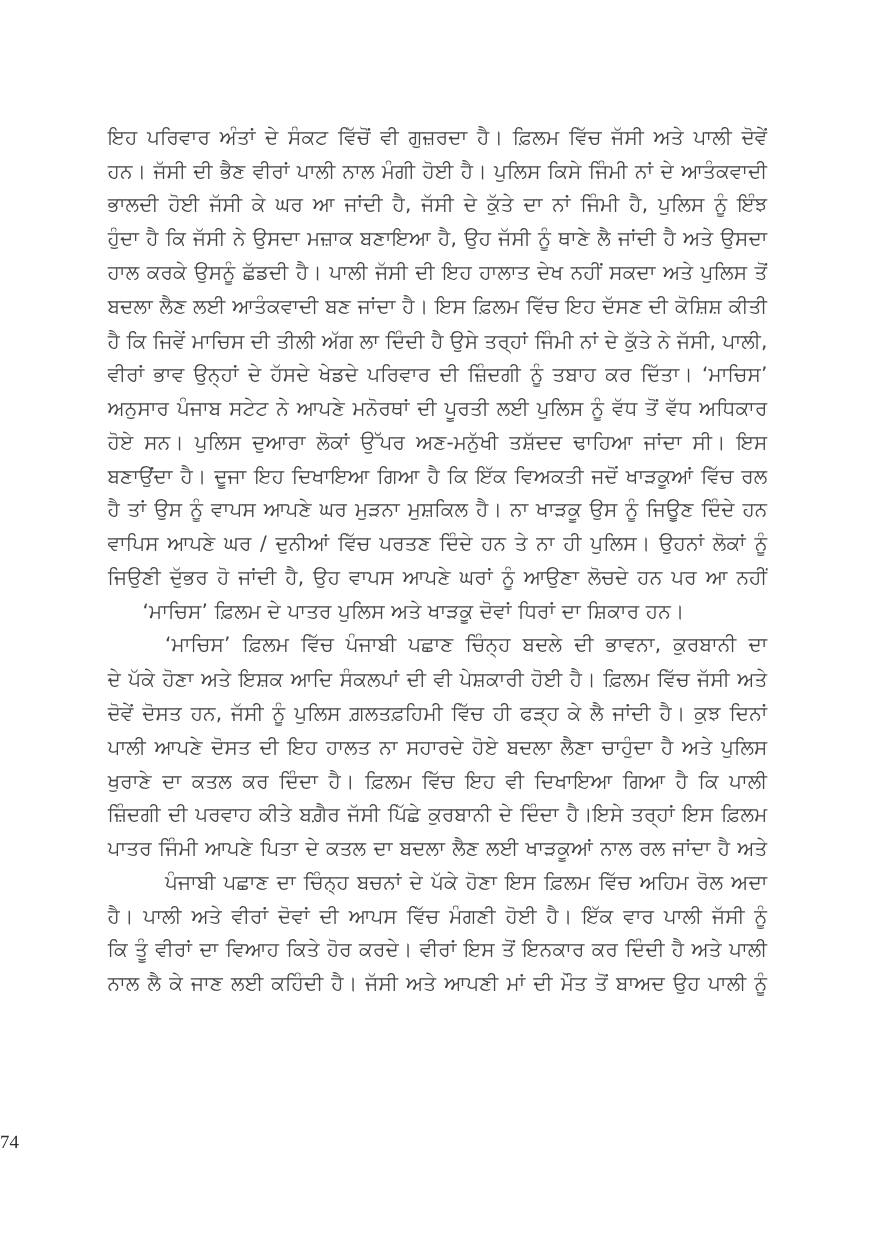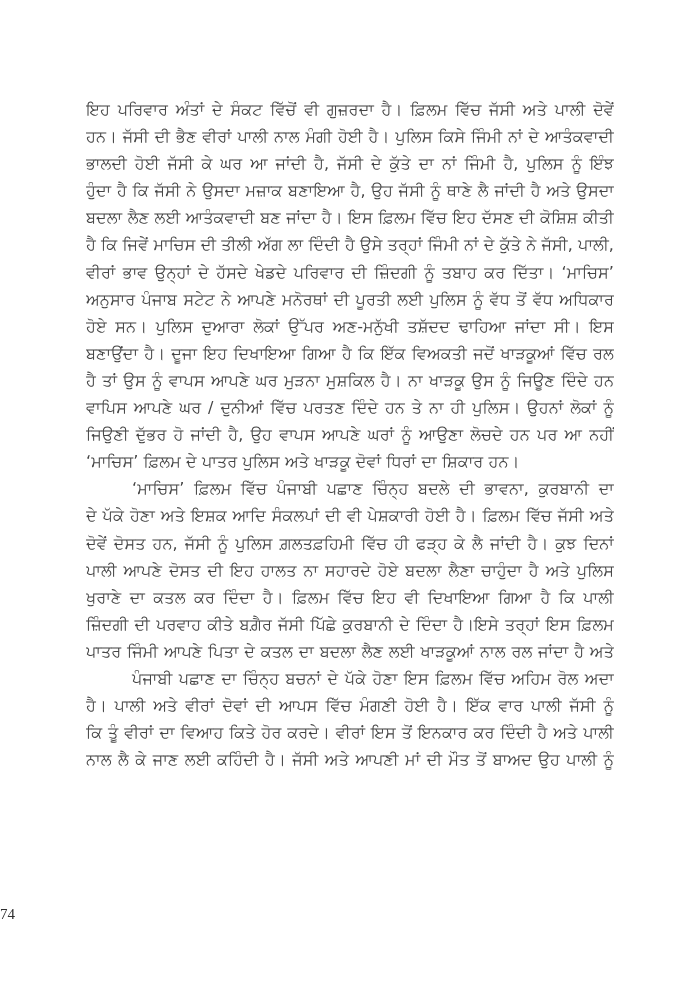--- a/index.html
+++ b/index.html
@@ -28,20 +28,21 @@
     overflow: hidden;
     text-align: justify;
     text-align-last: justify;
     white-space: normal;
     letter-spacing: 0.1px;
   }
   .line.indent { text-indent: 46px; }
   .line.pend {
     text-align: left;
     text-align-last: left;
+    margin-left: 28px;
   }
   .pagenum {
     position: absolute;
     left: 0;
     top: 906px;
     width: 700px;
     font-family: "Liberation Serif", "DejaVu Serif", serif;
     font-size: 15px;
     color: #2e2e2e;
   }
@@ -50,20 +51,21 @@
 <body>
 
 <div class="page">
   <div class="textblock">
 
     <div class="para">
       <div class="line">ਇਹ ਪਰਿਵਾਰ ਅੰਤਾਂ ਦੇ ਸੰਕਟ ਵਿੱਚੋਂ ਵੀ ਗੁਜ਼ਰਦਾ ਹੈ। ਫ਼ਿਲਮ ਵਿੱਚ ਜੱਸੀ ਅਤੇ ਪਾਲੀ ਦੋਵੇਂ ਦੋਸਤ</div>
       <div class="line">ਹਨ। ਜੱਸੀ ਦੀ ਭੈਣ ਵੀਰਾਂ ਪਾਲੀ ਨਾਲ ਮੰਗੀ ਹੋਈ ਹੈ। ਪੁਲਿਸ ਕਿਸੇ ਜਿੰਮੀ ਨਾਂ ਦੇ ਆਤੰਕਵਾਦੀ ਨੂੰ</div>
       <div class="line">ਭਾਲਦੀ ਹੋਈ ਜੱਸੀ ਕੇ ਘਰ ਆ ਜਾਂਦੀ ਹੈ, ਜੱਸੀ ਦੇ ਕੁੱਤੇ ਦਾ ਨਾਂ ਜਿੰਮੀ ਹੈ, ਪੁਲਿਸ ਨੂੰ ਇੰਝ ਮਹਿਸੂਸ</div>
       <div class="line">ਹੁੰਦਾ ਹੈ ਕਿ ਜੱਸੀ ਨੇ ਉਸਦਾ ਮਜ਼ਾਕ ਬਣਾਇਆ ਹੈ, ਉਹ ਜੱਸੀ ਨੂੰ ਥਾਣੇ ਲੈ ਜਾਂਦੀ ਹੈ ਅਤੇ ਉਸਦਾ ਬੁਰਾ</div>
+      <div class="line">ਹਾਲ ਕਰਕੇ ਉਸਨੂੰ ਛੱਡਦੀ ਹੈ। ਪਾਲੀ ਜੱਸੀ ਦੀ ਇਹ ਹਾਲਾਤ ਦੇਖ ਨਹੀਂ ਸਕਦਾ ਅਤੇ ਪੁਲਿਸ ਤੋਂ</div>
       <div class="line">ਬਦਲਾ ਲੈਣ ਲਈ ਆਤੰਕਵਾਦੀ ਬਣ ਜਾਂਦਾ ਹੈ। ਇਸ ਫ਼ਿਲਮ ਵਿੱਚ ਇਹ ਦੱਸਣ ਦੀ ਕੋਸ਼ਿਸ਼ ਕੀਤੀ ਗਈ</div>
       <div class="line">ਹੈ ਕਿ ਜਿਵੇਂ ਮਾਚਿਸ ਦੀ ਤੀਲੀ ਅੱਗ ਲਾ ਦਿੰਦੀ ਹੈ ਉਸੇ ਤਰ੍ਹਾਂ ਜਿੰਮੀ ਨਾਂ ਦੇ ਕੁੱਤੇ ਨੇ ਜੱਸੀ, ਪਾਲੀ,</div>
       <div class="line">ਵੀਰਾਂ ਭਾਵ ਉਨ੍ਹਾਂ ਦੇ ਹੱਸਦੇ ਖੇਡਦੇ ਪਰਿਵਾਰ ਦੀ ਜ਼ਿੰਦਗੀ ਨੂੰ ਤਬਾਹ ਕਰ ਦਿੱਤਾ। ‘ਮਾਚਿਸ’ ਫ਼ਿਲਮ</div>
       <div class="line">ਅਨੁਸਾਰ ਪੰਜਾਬ ਸਟੇਟ ਨੇ ਆਪਣੇ ਮਨੋਰਥਾਂ ਦੀ ਪੂਰਤੀ ਲਈ ਪੁਲਿਸ ਨੂੰ ਵੱਧ ਤੋਂ ਵੱਧ ਅਧਿਕਾਰ ਦਿੱਤੇ</div>
       <div class="line">ਹੋਏ ਸਨ। ਪੁਲਿਸ ਦੁਆਰਾ ਲੋਕਾਂ ਉੱਪਰ ਅਣ-ਮਨੁੱਖੀ ਤਸ਼ੱਦਦ ਢਾਹਿਆ ਜਾਂਦਾ ਸੀ। ਇਸ ਫ਼ਿਲਮ</div>
       <div class="line">ਬਣਾਉਂਦਾ ਹੈ। ਦੂਜਾ ਇਹ ਦਿਖਾਇਆ ਗਿਆ ਹੈ ਕਿ ਇੱਕ ਵਿਅਕਤੀ ਜਦੋਂ ਖਾੜਕੂਆਂ ਵਿੱਚ ਰਲ ਜਾਂਦਾ</div>
       <div class="line">ਹੈ ਤਾਂ ਉਸ ਨੂੰ ਵਾਪਸ ਆਪਣੇ ਘਰ ਮੁੜਨਾ ਮੁਸ਼ਕਿਲ ਹੈ। ਨਾ ਖਾੜਕੂ ਉਸ ਨੂੰ ਜਿਊਣ ਦਿੰਦੇ ਹਨ ਭਾਵ</div>
       <div class="line">ਵਾਪਿਸ ਆਪਣੇ ਘਰ / ਦੁਨੀਆਂ ਵਿੱਚ ਪਰਤਣ ਦਿੰਦੇ ਹਨ ਤੇ ਨਾ ਹੀ ਪੁਲਿਸ। ਉਹਨਾਂ ਲੋਕਾਂ ਨੂੰ ਜ਼ਿੰਦਗੀ</div>
       <div class="line">ਜਿਉਣੀ ਦੁੱਭਰ ਹੋ ਜਾਂਦੀ ਹੈ, ਉਹ ਵਾਪਸ ਆਪਣੇ ਘਰਾਂ ਨੂੰ ਆਉਣਾ ਲੋਚਦੇ ਹਨ ਪਰ ਆ ਨਹੀਂ ਸਕਦੇ।</div>
       <div class="line pend">‘ਮਾਚਿਸ’ ਫ਼ਿਲਮ ਦੇ ਪਾਤਰ ਪੁਲਿਸ ਅਤੇ ਖਾੜਕੂ ਦੋਵਾਂ ਧਿਰਾਂ ਦਾ ਸ਼ਿਕਾਰ ਹਨ।</div>

